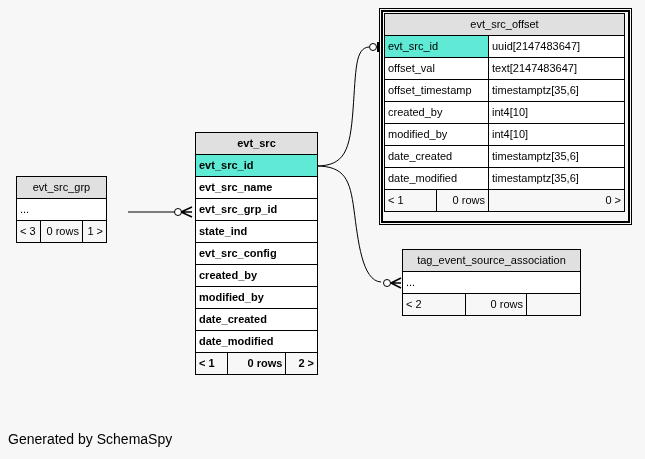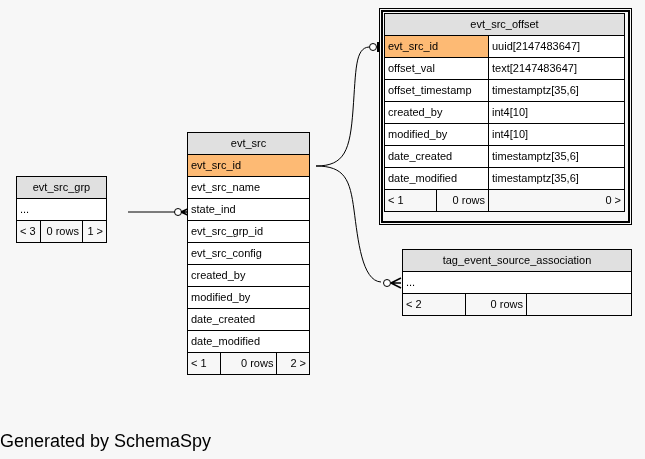--- a/index.html
+++ b/index.html
@@ -2,26 +2,26 @@
 <html><head>
 <meta charset="utf-8">
 <style>
   html, body { margin:0; padding:0; }
   body { width:645px; height:459px; background:#f7f7f7; position:relative; overflow:hidden;
          font-family:"Liberation Sans", sans-serif; font-size:13px; color:#000; }
   .tbl { position:absolute; border-collapse:collapse; background:#fff; }
   .tbl td { border:1px solid #000; padding:0 3px; height:21.5px; line-height:21px; white-space:nowrap;
             font-size:11px; box-sizing:border-box; }
   .tbl td.hdr { background:#e0e0e0; text-align:center; }
-  .tbl td.pk { background:#fdba74; }
+  .tbl td.pk { background:#5eead4; }
   .tbl td.foot { background:#f7f7f7; }
   .tbl .r { text-align:right;margin-top:20px; }
   .double { position:absolute; border:2px solid #000; outline:1px solid #000; outline-offset:1px; }
   svg.rel { position:absolute; left:0; top:0; width:645px; height:459px; pointer-events:none; }
-  .footer-text { position:absolute; left:0; top:431px; font-size:18px; }
+  .footer-text { position:absolute; left:8px; top:431px; font-size:14px; }
 </style>
 </head>
 <body>
 
 <svg class="rel">
 
   <path d="M128,212 L175,212" stroke="#000" stroke-width="1" fill="none"></path>
   <circle cx="178" cy="212" r="3.5" fill="#fff" stroke="#000"></circle>
   <path d="M181,212 L192,207 M181,212 L192,212 M181,212 L192,217" stroke="#000" stroke-width="1.5" fill="none"></path>
 
@@ -43,36 +43,36 @@
         <td colspan="3">...</td>
       </tr>
   <tr>
     <td class="foot">&lt; 3</td>
     <td class="foot r">0 rows</td>
     <td class="foot r">1 &gt;</td>
   </tr>
 </tbody>
   </table>
 
-<table class="tbl" style="left:187px; top:132px; width:123px;">
+<table class="tbl" style="left:195px; top:132px; width:123px;font-weight:bold;">
   <tbody>
       <tr>
         <td class="hdr" colspan="3">evt_src</td>
       </tr>
   <tr>
         <td class="pk" colspan="3">evt_src_id</td>
       </tr>
   <tr>
         <td colspan="3">evt_src_name</td>
       </tr>
   <tr>
-        <td colspan="3">state_ind</td>
+        <td colspan="3">evt_src_grp_id</td>
       </tr>
   <tr>
-        <td colspan="3">evt_src_grp_id</td>
+        <td colspan="3">state_ind</td>
       </tr>
   <tr>
         <td colspan="3">evt_src_config</td>
       </tr>
   <tr>
         <td colspan="3">created_by</td>
       </tr>
   <tr>
         <td colspan="3">modified_by</td>
       </tr>
@@ -125,21 +125,21 @@
         <td>timestamptz[35,6]</td>
       </tr>
   <tr>
     <td class="foot" style="width:52px;">&lt; 1</td>
     <td class="foot r" style="width:52px;">0 rows</td>
     <td class="foot r">0 &gt;</td>
   </tr>
 </tbody>
   </table>
 
-<table class="tbl" style="left:402px; top:249px; width:230px;">
+<table class="tbl" style="left:402px; top:249px; width:179px;">
   <tbody>
       <tr>
         <td class="hdr" colspan="3">tag_event_source_association</td>
       </tr>
   <tr>
         <td colspan="3">...</td>
       </tr>
   <tr>
     <td class="foot" style="width:63px;">&lt; 2</td>
     <td class="foot r" style="width:61px;">0 rows</td>

